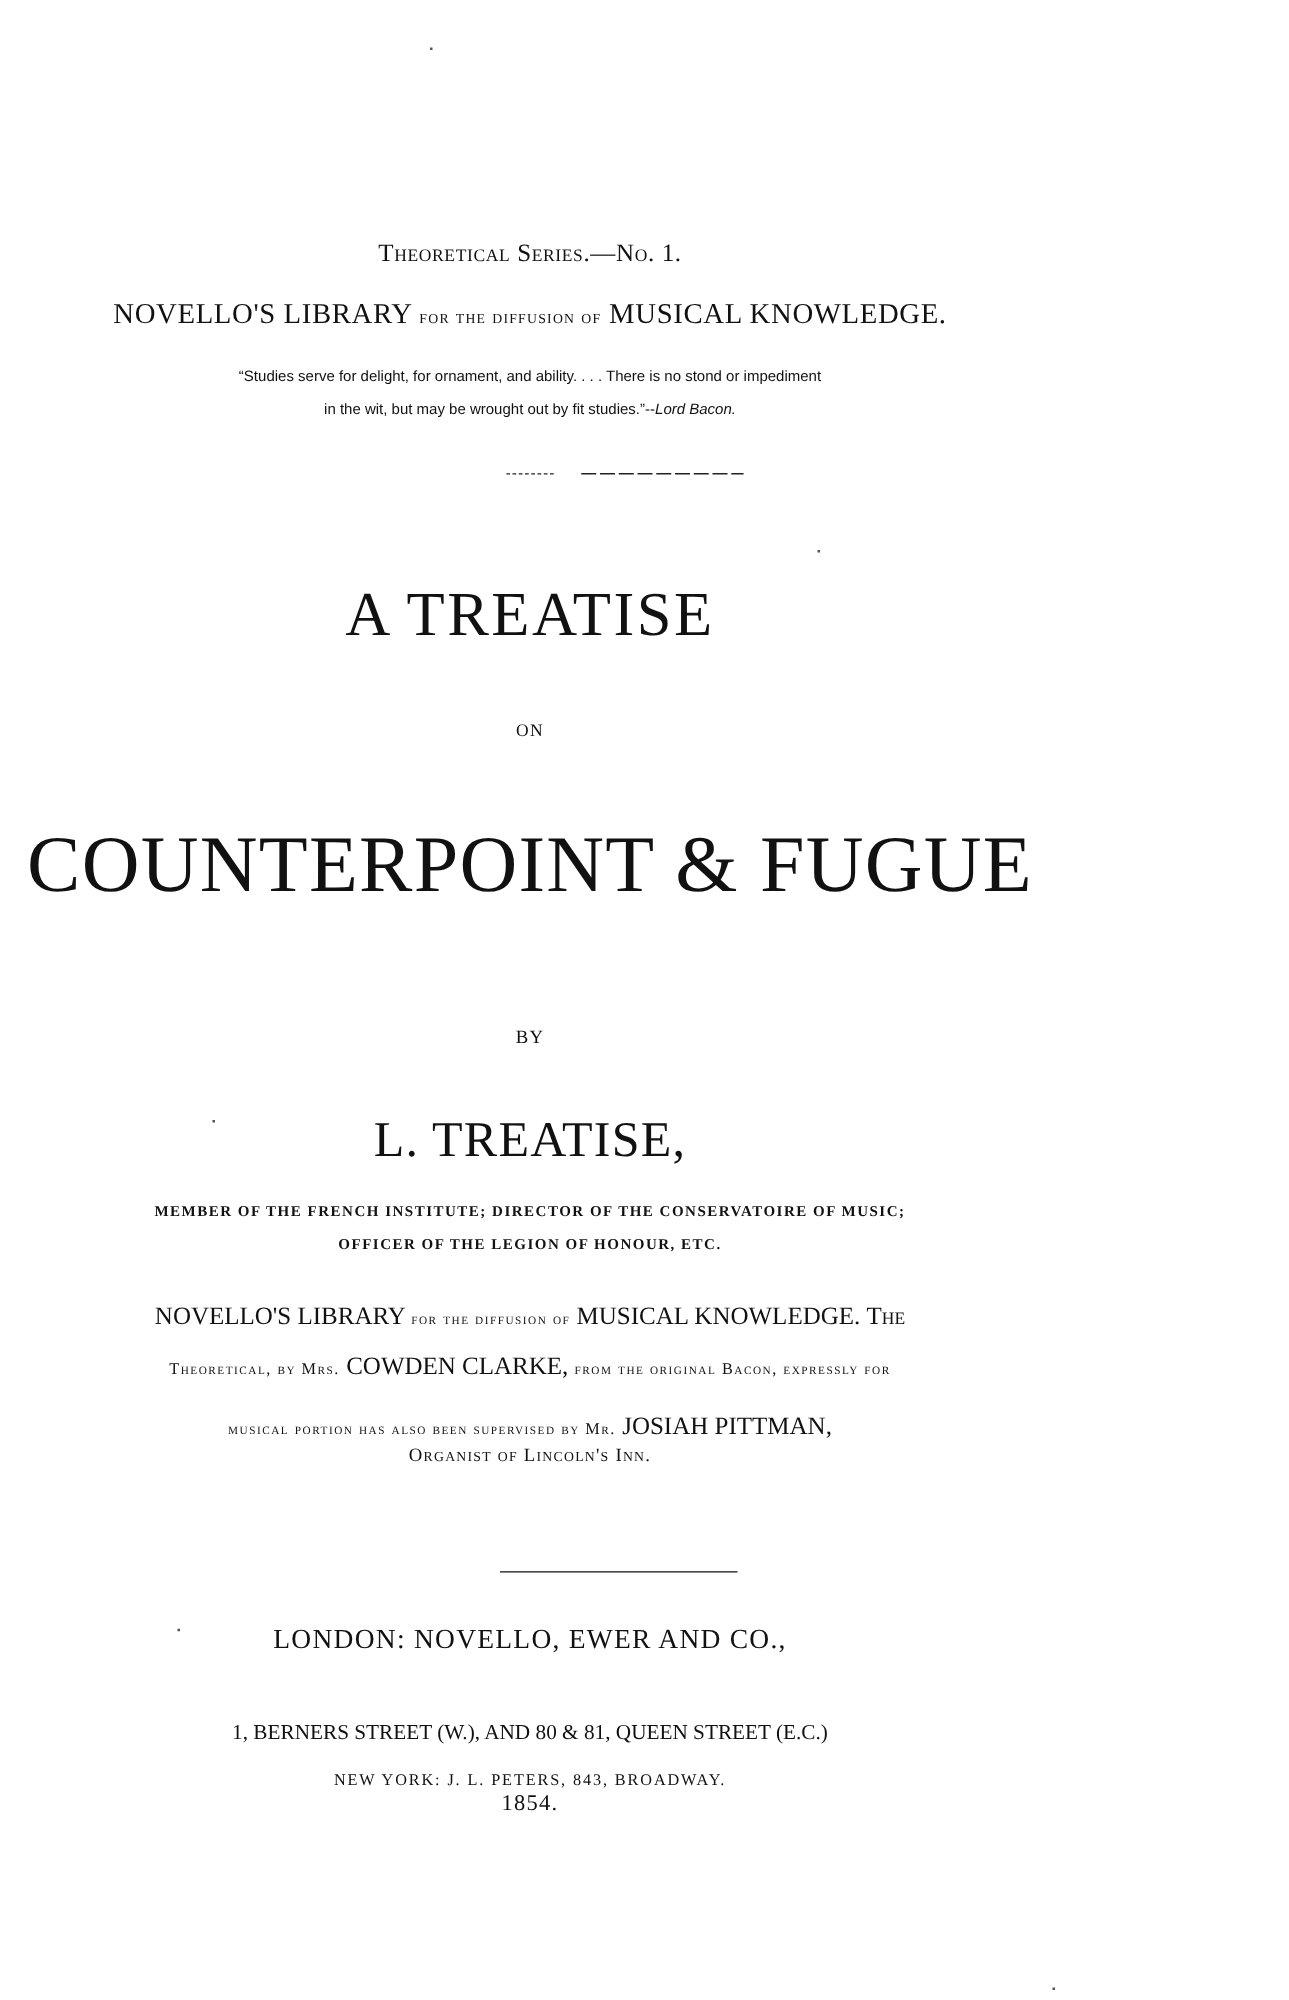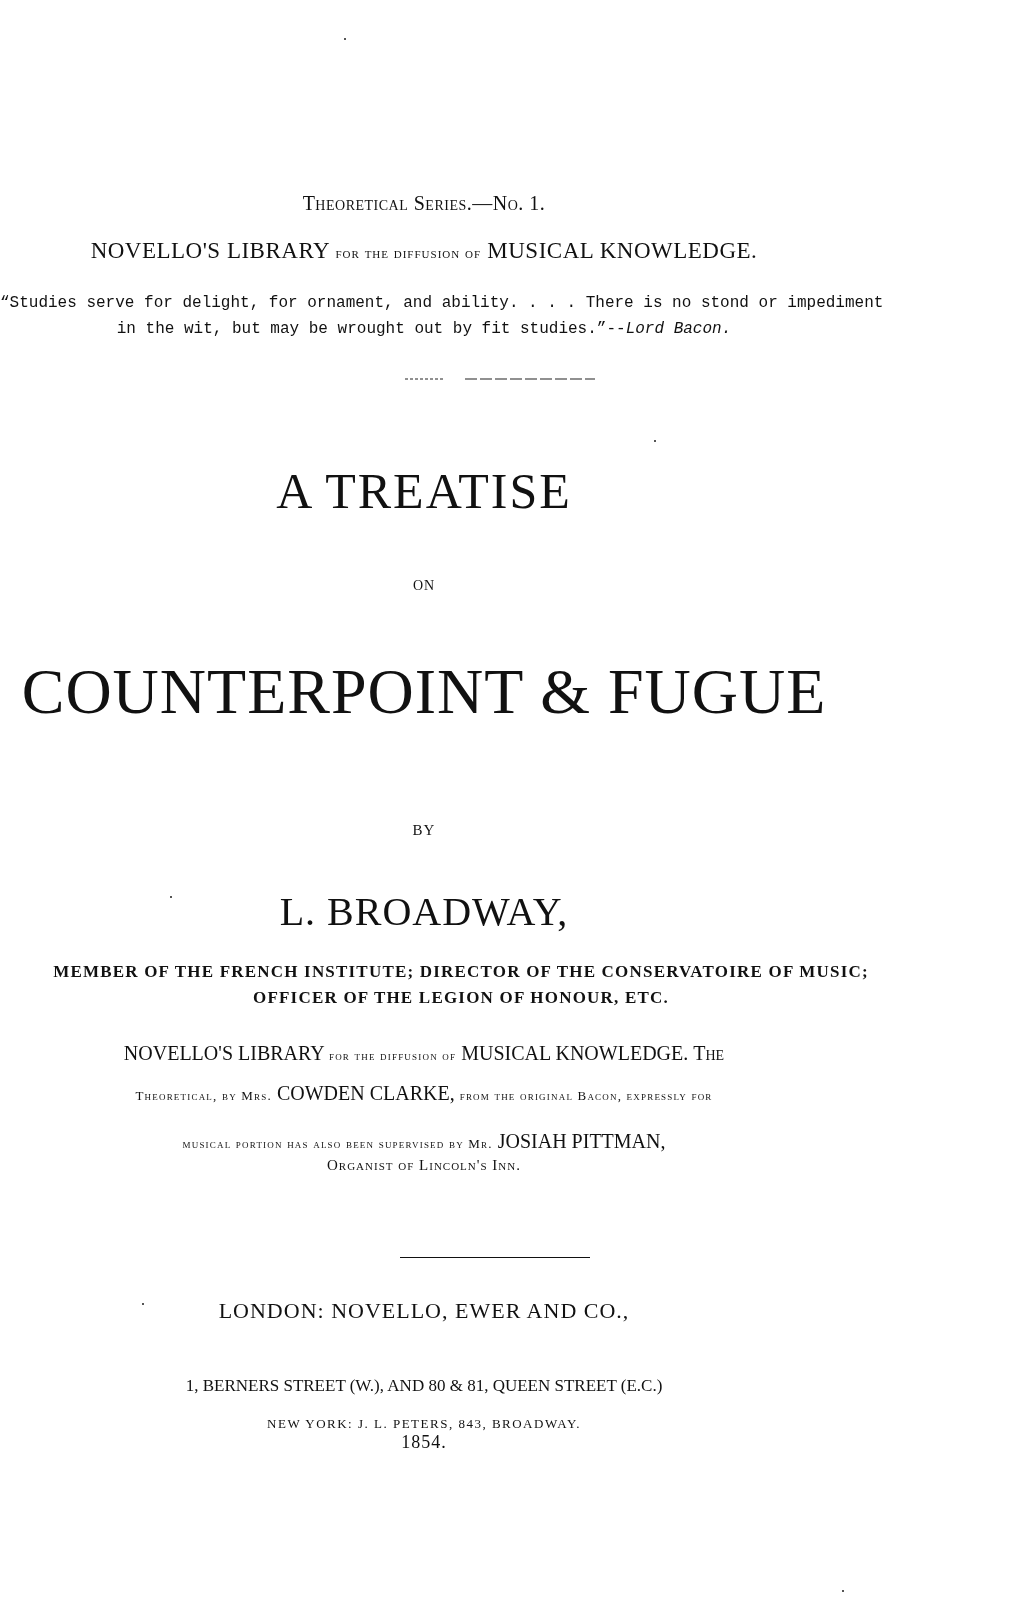--- a/index.html
+++ b/index.html
@@ -2,30 +2,30 @@
 <html><head>
 <meta charset="utf-8">
 <style>
   html, body { margin: 0; padding: 0; background: #ffffff; }
   body { width: 1031px; height: 1600px; position: relative; overflow: hidden; color: #111; font-family: "Liberation Serif", "DejaVu Serif", serif; }
   .line { position: absolute; left: 0; width: 848px; text-align: center; white-space: nowrap; }
   .sc { font-variant: small-caps; }
   .series { top: 192px; font-size: 20px; letter-spacing: 0.5px; }
   .library { top: 238px; font-size: 23px; letter-spacing: 0.5px; }
   .library .small { font-size: 15px; letter-spacing: 1px; }
-  .quote { font-family: Liberation Mono, monospace; font-size: 16px; }
+  .quote { font-family: Liberation Sans, sans-serif; font-size: 12px; }
   .q1 { top: 294px; }
   .q2 { top: 320px; }
   .ornament { position: absolute; top: 377px; left: 405px; width: 190px; height: 4px; }
   .title1 { top: 462px; font-size: 50px; letter-spacing: 2px; }
   .on { top: 578px; font-size: 14px; letter-spacing: 1px; }
   .title2 { top: 655px; font-size: 64px; letter-spacing: 1px; }
   .by { top: 822px; font-size: 15px; letter-spacing: 1px; }
   .author { top: 888px; font-size: 40px; letter-spacing: 1px; }
-  .cred { font-size: 17px; font-weight: bold; letter-spacing: 1.2px; padding-left: 37px; }
+  .cred { font-size: 12px; font-weight: bold; letter-spacing: 1.2px; }
   .c1 { top: 962px; }
   .c2 { top: 988px; }
   .trans { font-size: 20px; }
   .trans .small { font-size: 13px; letter-spacing: 1.2px; }
   .t1 { top: 1082px; }
   .t2 { top: 1042px; }
   .t3 { top: 1130px; }
   .t4 { top: 1157px; font-size: 15px; letter-spacing: 1px; }
   .rule { position: absolute; top: 1257px; left: 400px; width: 190px; height: 0; border-top: 1.5px solid #111; }
   .pub1 { top: 1298px; font-size: 22px; letter-spacing: 1px; }
@@ -55,21 +55,21 @@
   <svg class="ornament" viewBox="0 0 190 4" preserveAspectRatio="none">
     <line x1="0" y1="2" x2="40" y2="2" stroke="#222" stroke-width="1" stroke-dasharray="3 2"></line>
     <line x1="60" y1="2" x2="190" y2="2" stroke="#222" stroke-width="1.2" stroke-dasharray="12 3"></line>
   </svg>
 
   <div class="line title1">A TREATISE</div>
   <div class="line on">ON</div>
   <div class="line title2">COUNTERPOINT &amp; FUGUE</div>
 
   <div class="line by">BY</div>
-  <div class="line author">L. BROADWAY,</div>
+  <div class="line author">L. TREATISE,</div>
 
   <div class="line cred c1">MEMBER OF THE FRENCH INSTITUTE; DIRECTOR OF THE CONSERVATOIRE OF MUSIC;</div>
   <div class="line cred c2">OFFICER OF THE LEGION OF HONOUR, ETC.</div>
 
   <div class="line trans t1">
     <span class="small sc">Theoretical, by Mrs.</span>
     <span>COWDEN CLARKE,</span>
     <span class="small sc">from the original Bacon, expressly for</span>
   </div>
   <div class="line trans t2">

